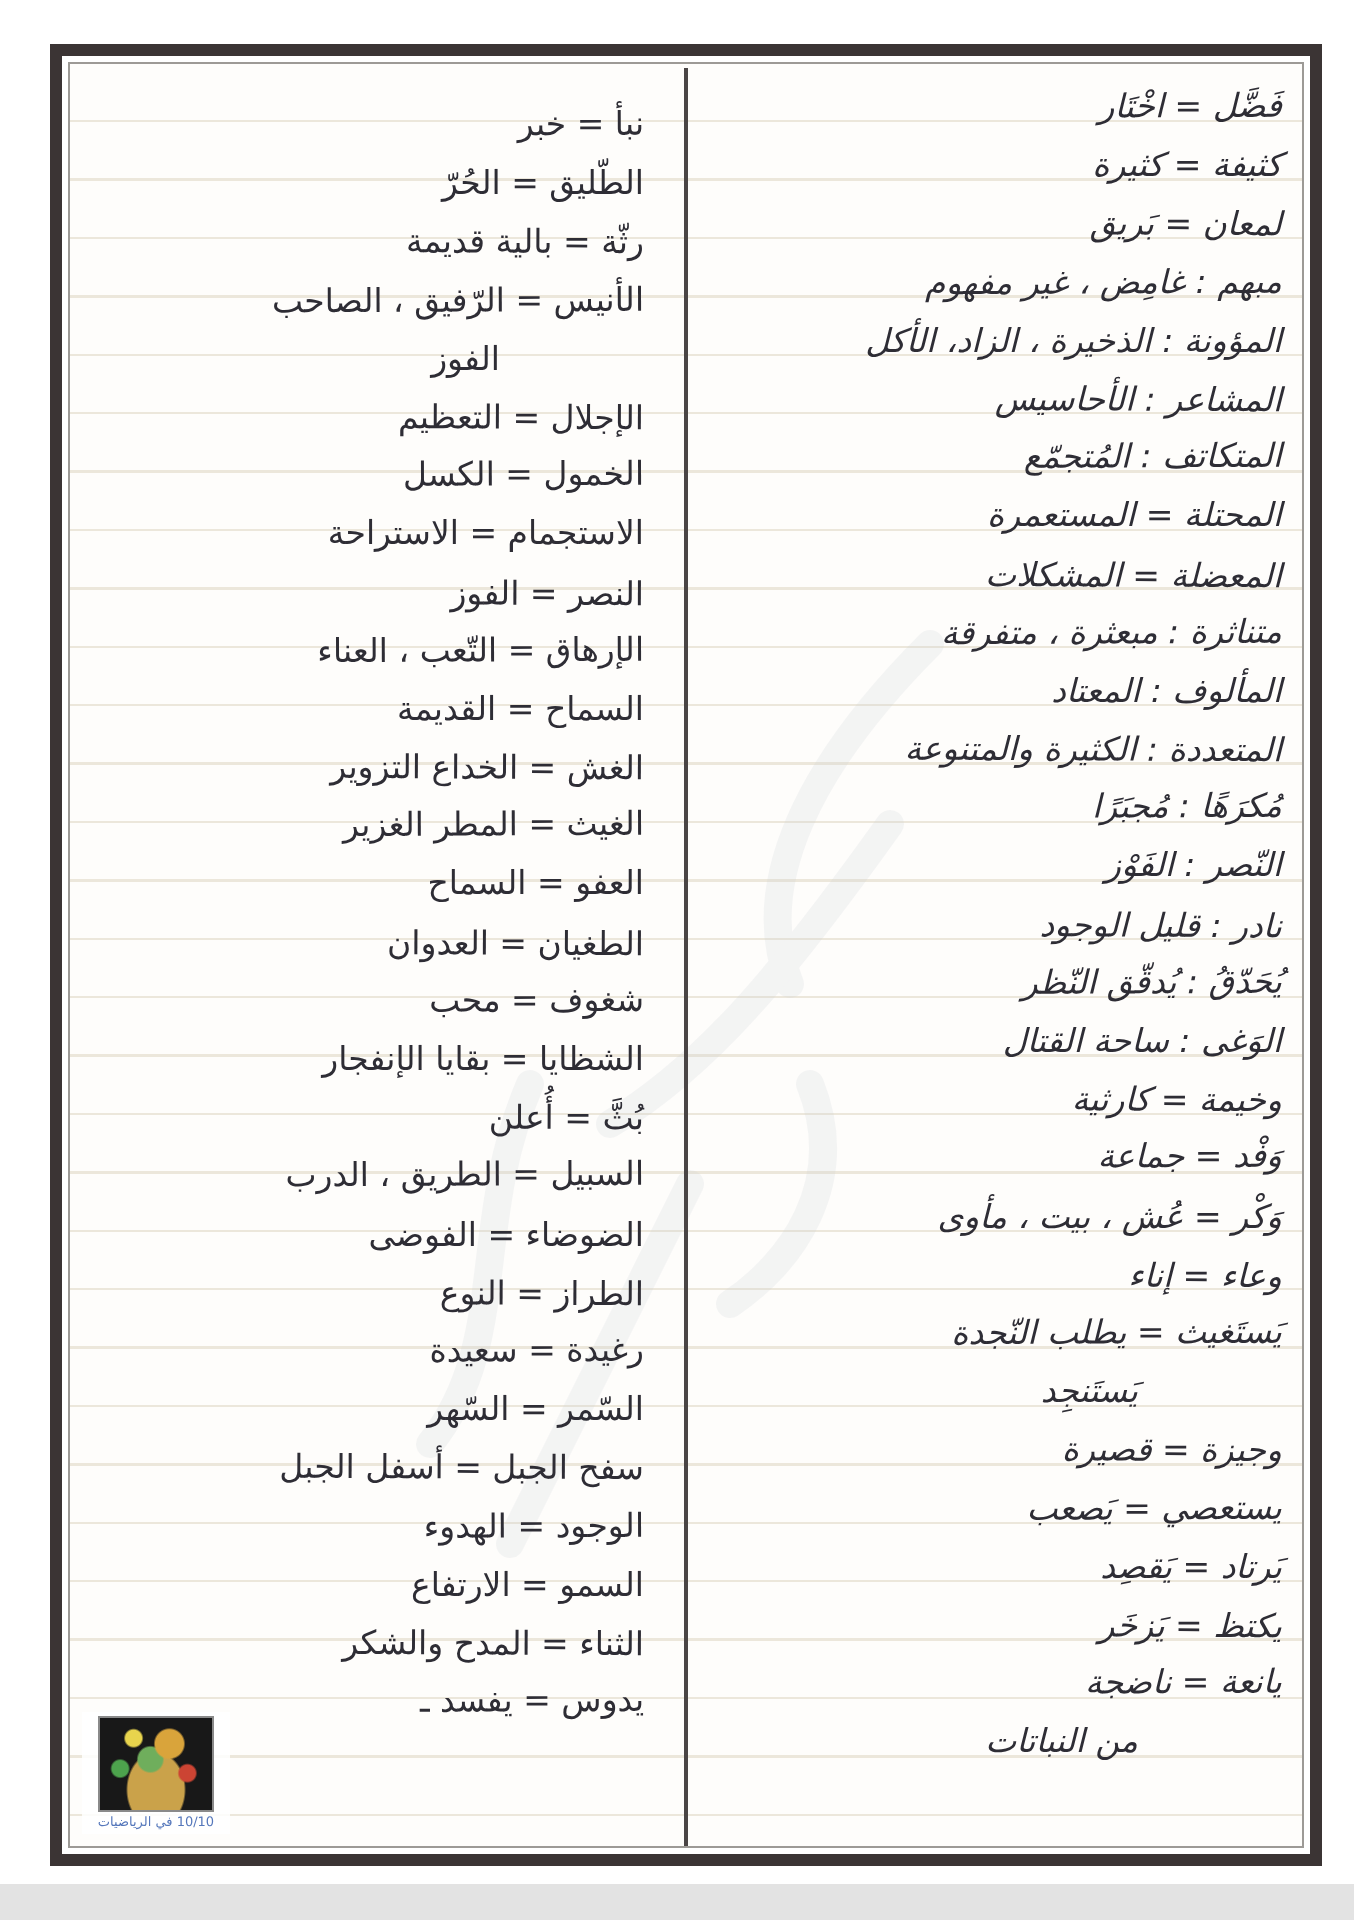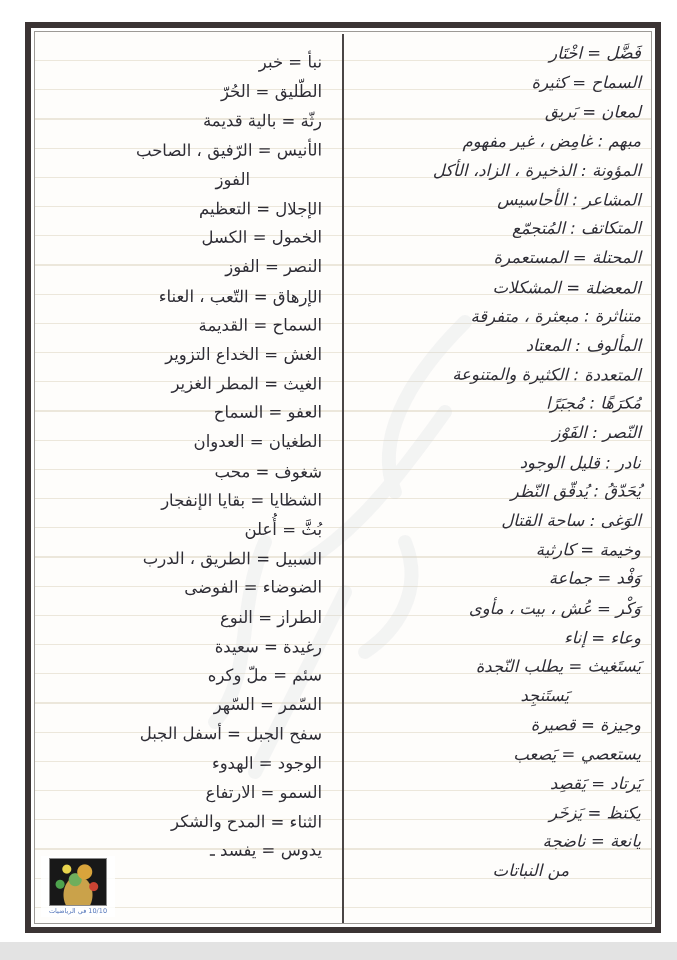--- a/index.html
+++ b/index.html
@@ -77,21 +77,21 @@
             <path d="M 120 250 C 90 320, 110 380, 70 430"></path>
             <path d="M 200 300 C 170 360, 140 420, 110 480"></path>
             <path d="M 260 250 C 280 300, 250 340, 220 360"></path>
           </g>
         </svg>
       </div>
 
       <div class="columns">
         <div class="col col-first">
             <div class="line">فَضَّل = اخْتَار</div>
-            <div class="line">السماح = كثيرة</div>
+            <div class="line">كثيفة = كثيرة</div>
             <div class="line">لمعان = بَريق</div>
             <div class="line">مبهم : غامِض ، غير مفهوم</div>
             <div class="line">المؤونة : الذخيرة ، الزاد، الأكل</div>
             <div class="line">المشاعر : الأحاسيس</div>
             <div class="line">المتكاتف : المُتجمّع</div>
             <div class="line">المحتلة = المستعمرة</div>
             <div class="line">المعضلة = المشكلات</div>
             <div class="line">متناثرة : مبعثرة ، متفرقة</div>
             <div class="line">المألوف : المعتاد</div>
             <div class="line">المتعددة : الكثيرة والمتنوعة</div>
@@ -115,35 +115,35 @@
           </div>
         <div class="divider"></div>
         <div class="col col-second">
             <div class="line">نبأ = خبر</div>
             <div class="line">الطّليق = الحُرّ</div>
             <div class="line">رثّة = بالية قديمة</div>
             <div class="line">الأنيس = الرّفيق ، الصاحب</div>
             <div class="line cont">الفوز</div>
             <div class="line">الإجلال = التعظيم</div>
             <div class="line">الخمول = الكسل</div>
+            <div class="line">الاستجمام = الاستراحة</div>
             <div class="line">النصر = الفوز</div>
             <div class="line">الإرهاق = التّعب ، العناء</div>
             <div class="line">السماح = القديمة</div>
             <div class="line">الغش = الخداع التزوير</div>
             <div class="line">الغيث = المطر الغزير</div>
             <div class="line">العفو = السماح</div>
             <div class="line">الطغيان = العدوان</div>
             <div class="line">شغوف = محب</div>
             <div class="line">الشظايا = بقايا الإنفجار</div>
             <div class="line">بُثَّ = أُعلن</div>
             <div class="line">السبيل = الطريق ، الدرب</div>
             <div class="line">الضوضاء = الفوضى</div>
             <div class="line">الطراز = النوع</div>
             <div class="line">رغيدة = سعيدة</div>
-            <div class="line">سئم = ملّ وكره</div>
             <div class="line">السّمر = السّهر</div>
             <div class="line">سفح الجبل = أسفل الجبل</div>
             <div class="line">الوجود = الهدوء</div>
             <div class="line">السمو = الارتفاع</div>
             <div class="line">الثناء = المدح والشكر</div>
             <div class="line">يدوس = يفسد ـ</div>
           </div>
       </div>
 
       <div class="stamp">

